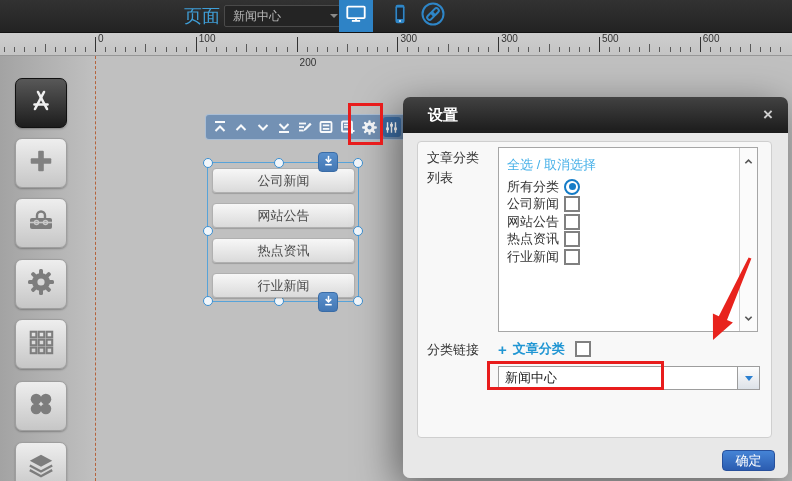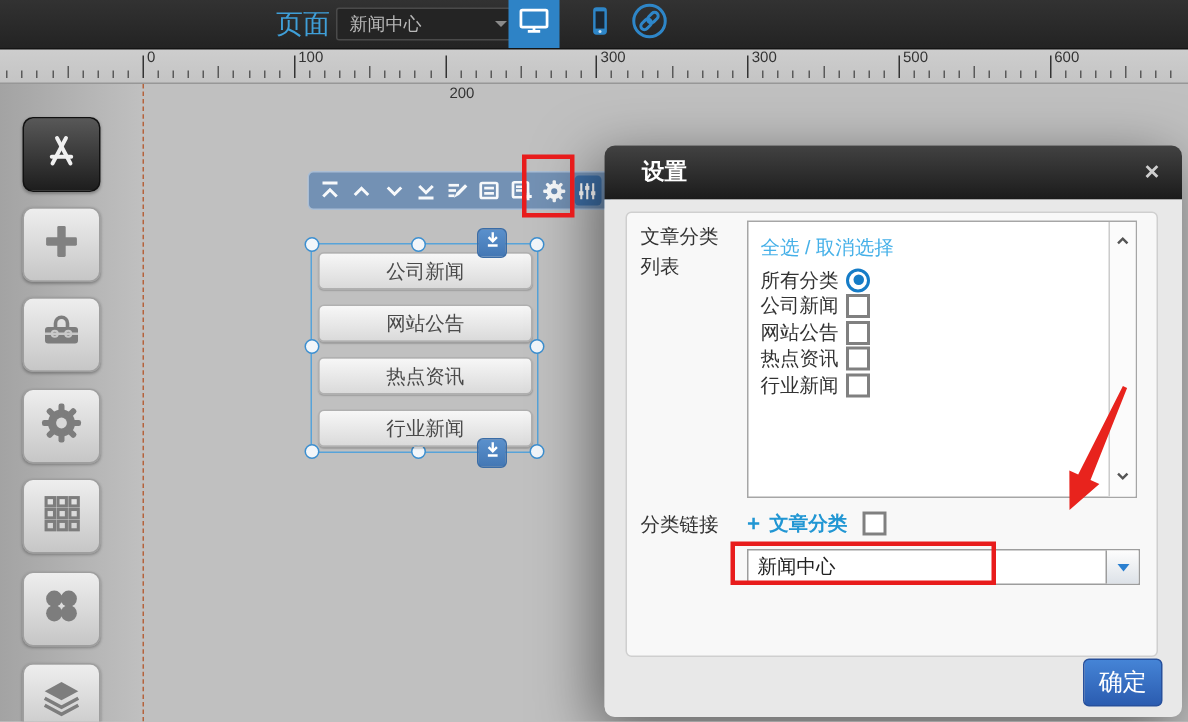--- a/index.html
+++ b/index.html
@@ -100,22 +100,22 @@
   .nw-label{color:#333;}
   .dropdown{position:absolute;left:80px;top:224px;width:262px;height:24px;background:#fff;
     border:1px solid #9d9d9d;box-sizing:border-box;cursor:pointer;}
   .dd-value{position:absolute;left:6px;top:0;line-height:22px;font-size:13px;color:#222;}
   .dd-btn{position:absolute;right:0;top:0;width:22px;height:100%;
     background:linear-gradient(#fdfdfd,#dde2e8);border-left:1px solid #9d9d9d;
     display:flex;align-items:center;justify-content:center;box-sizing:border-box;}
   .dd-arrow{width:0;height:0;border-left:4.5px solid transparent;border-right:4.5px solid transparent;
     border-top:5px solid #2a7fd0;}
   .hint{position:absolute;left:80px;top:253px;width:270px;font-size:12.5px;color:#8c8c8c;line-height:17px;}
-  .confirm-btn{position:absolute;right:13px;bottom:7px;width:53px;height:32px;border-radius:4px;
-    background:linear-gradient(#4584d6,#2b5cb0);border:1px solid #27509c;color:#fff;font-size:16px;
+  .confirm-btn{position:absolute;right:13px;bottom:7px;width:53px;height:21px;border-radius:4px;
+    background:linear-gradient(#4584d6,#2b5cb0);border:1px solid #27509c;color:#fff;font-size:13px;
     display:flex;align-items:center;justify-content:center;cursor:pointer;box-sizing:border-box;}
   
   .red-box{position:absolute;border:3px solid #e81c1c;box-sizing:border-box;z-index:50;pointer-events:none;}
   #red-box-gear{left:348px;top:103px;width:35px;height:42px;}
   #red-box-dropdown{left:487px;top:361px;width:177px;height:29px;}
   #red-arrow{position:absolute;left:690px;top:240px;z-index:51;pointer-events:none;}
 </style>
 </head>
 <body>
 

